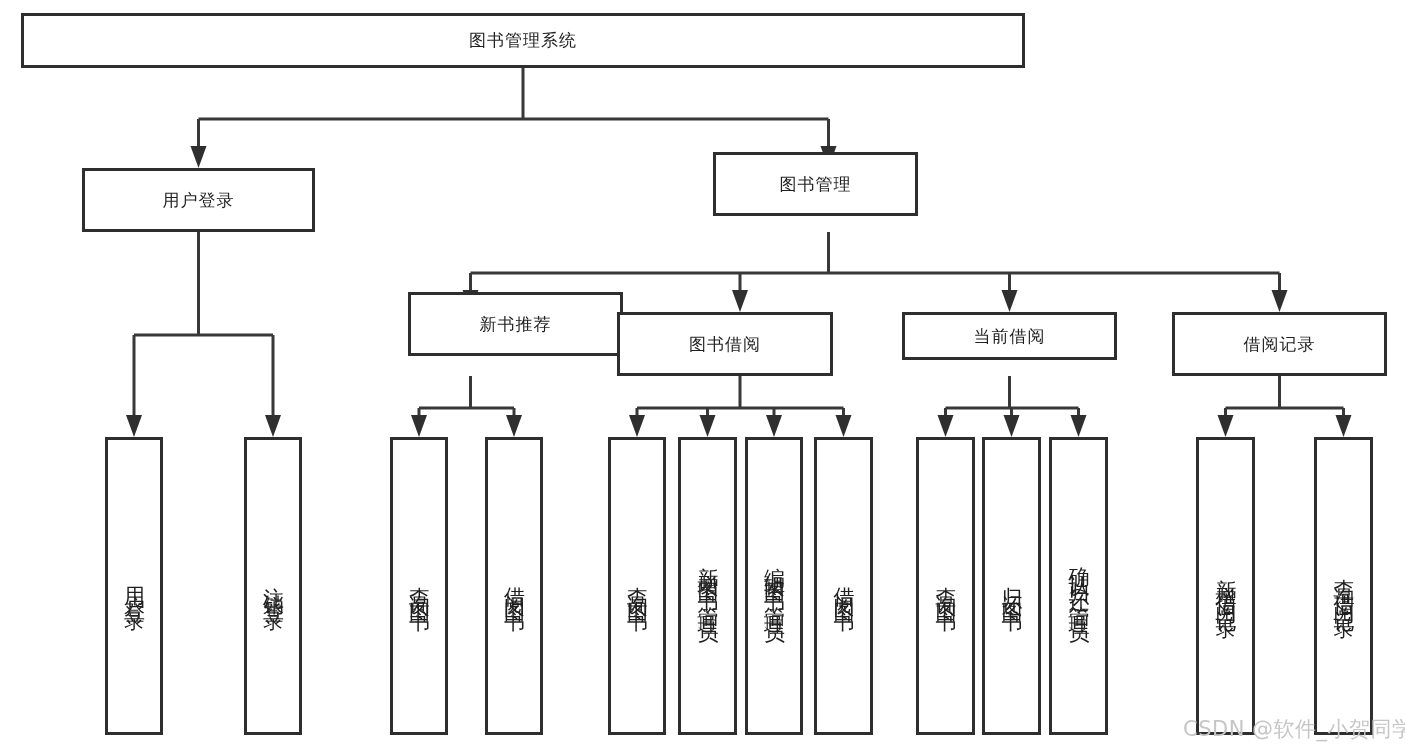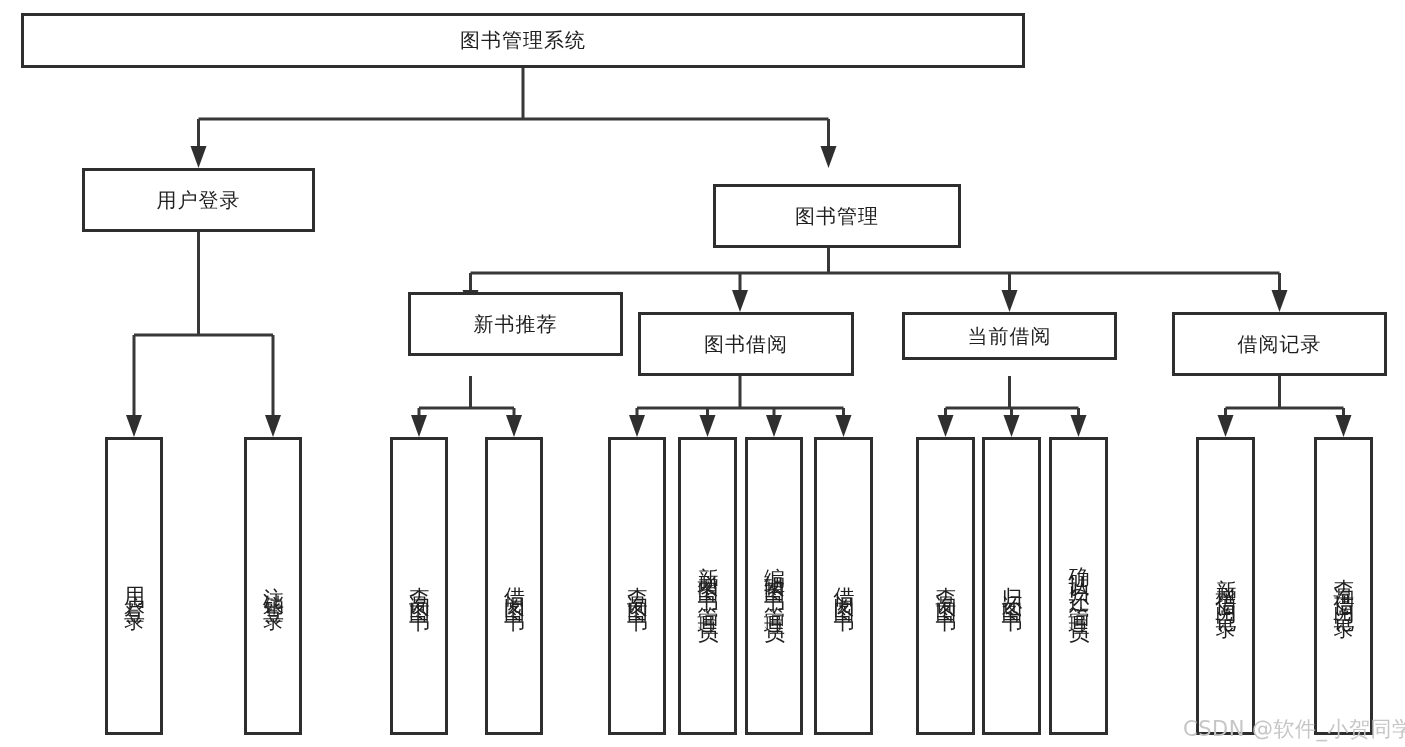--- a/index.html
+++ b/index.html
@@ -13,35 +13,35 @@
   .connectors{position:absolute;left:0;top:0;width:1405px;height:747px;z-index:1;}
   .node{
     position:absolute;
     box-sizing:border-box;
     background:#ffffff;
     border:3px solid #2e2e2e;
     display:flex;align-items:center;justify-content:center;
     color:#1f1f1f;
     z-index:2;
   }
-  .h-node{font-size:20px;letter-spacing:1px;}
+  .h-node{font-size:17px;letter-spacing:1px;}
   .v-node span{
     writing-mode:vertical-rl;
     text-orientation:mixed;
     font-size:21px;
     letter-spacing:8px;
     line-height:1;
     white-space:nowrap;
   }
   
   .n-root{left:21px;top:13px;width:1004px;height:55px;}
   .n-login{left:82px;top:168px;width:233px;height:64px;}
-  .n-mgmt{left:713px;top:184px;width:248px;height:64px;}
+  .n-mgmt{left:713px;top:152px;width:205px;height:64px;}
   .n-l3-0{left:363px;top:292px;width:215px;height:64px;margin-left:45px;}
-  .n-l3-1{left:638px;top:312px;width:216px;height:64px;}
+  .n-l3-1{left:617px;top:312px;width:216px;height:64px;}
   .n-l3-2{left:902px;top:312px;width:215px;height:48px;}
   .n-l3-3{left:1172px;top:312px;width:215px;height:64px;}
   .leaf{top:437px;height:298px;}
   .n-a0{left:105px;width:58px;}
   .n-a1{left:244px;width:58px;}
   .n-b0{left:390px;width:58px;}
   .n-b1{left:485px;width:58px;}
   .n-c0{left:608px;width:58px;}
   .n-c1{left:678px;width:59px;}
   .n-c2{left:745px;width:58px;}

